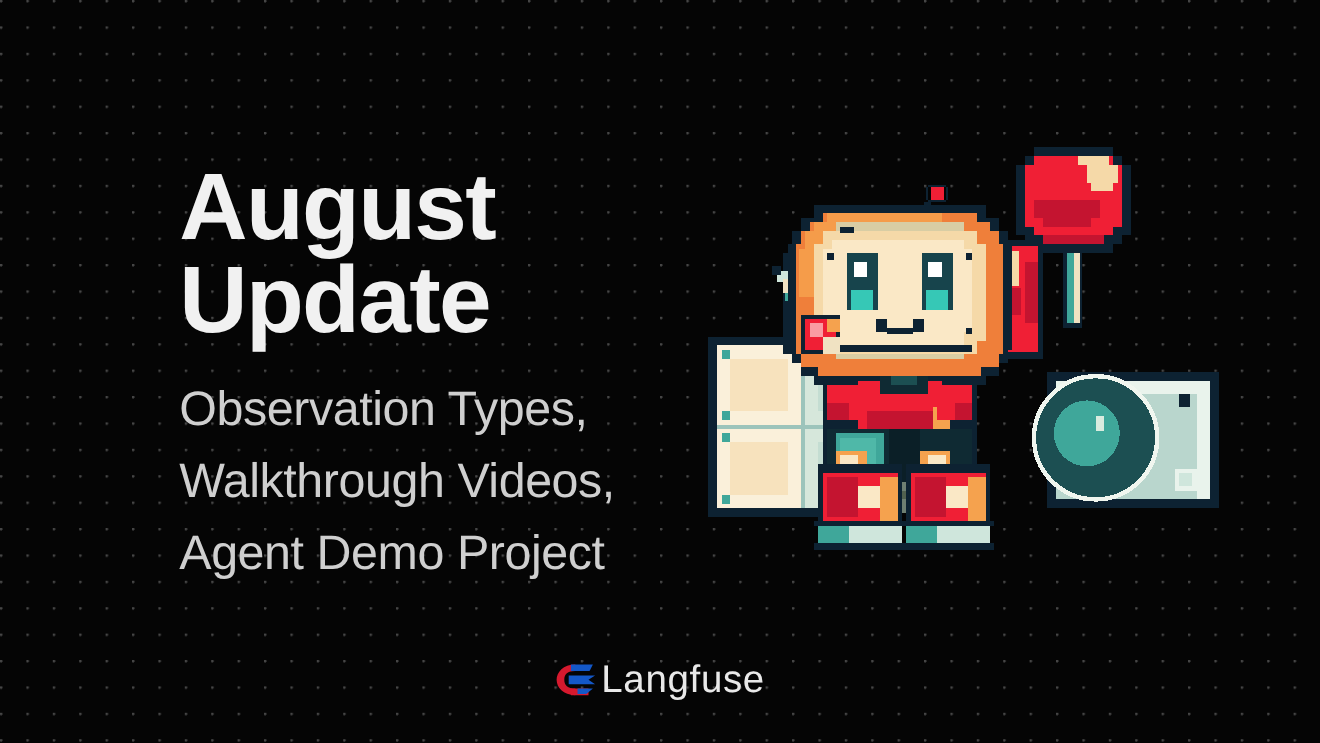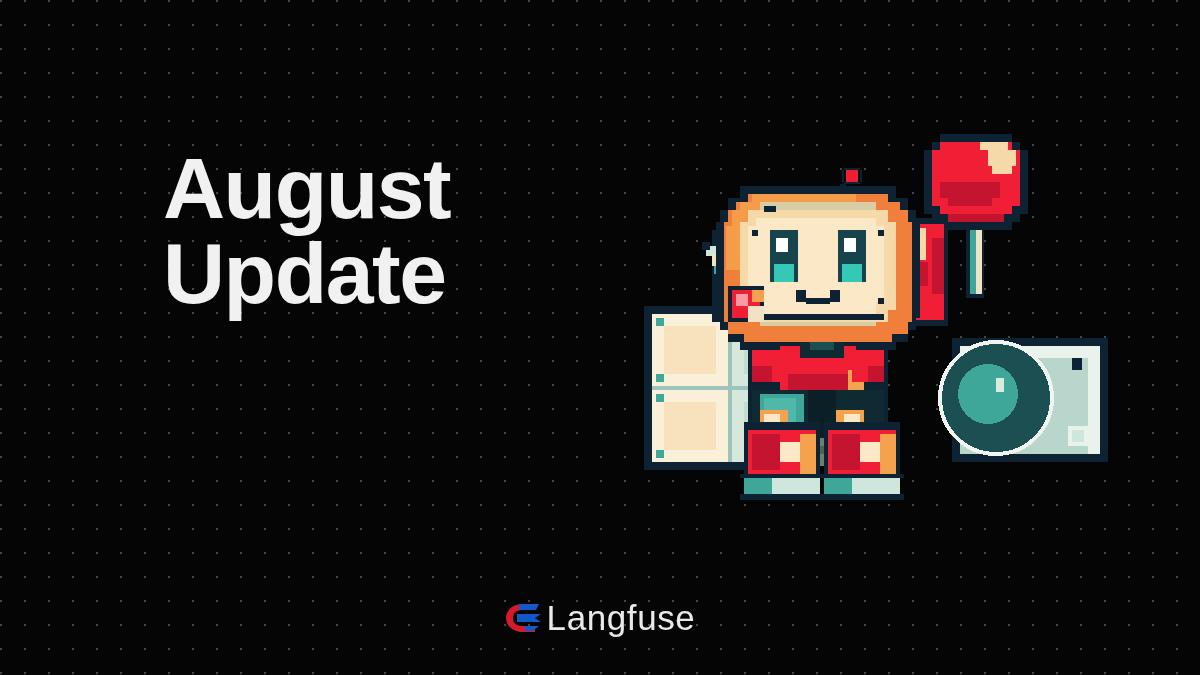--- a/index.html
+++ b/index.html
@@ -73,20 +73,23 @@
   #illustration svg{ display:block; width:100%; height:100%; image-rendering:pixelated; }
 </style>
 </head>
 <body>
 
 <div id="banner">
 
   <div id="text-block">
     <div id="headline">August
 Update</div>
+    <div id="subheadline">Observation Types,
+Walkthrough Videos,
+Agent Demo Project</div>
   </div>
 
   <div id="illustration">
     <svg viewBox="0 0 250 200" shape-rendering="crispEdges" aria-hidden="true">
 
       <g>
 
         <rect x="168" y="40" width="3" height="12" fill="#0d2232"></rect>
         <rect x="165" y="48" width="9" height="42" fill="#0d2232"></rect>
         <rect x="167" y="50" width="3" height="38" fill="#3fa79a"></rect>

